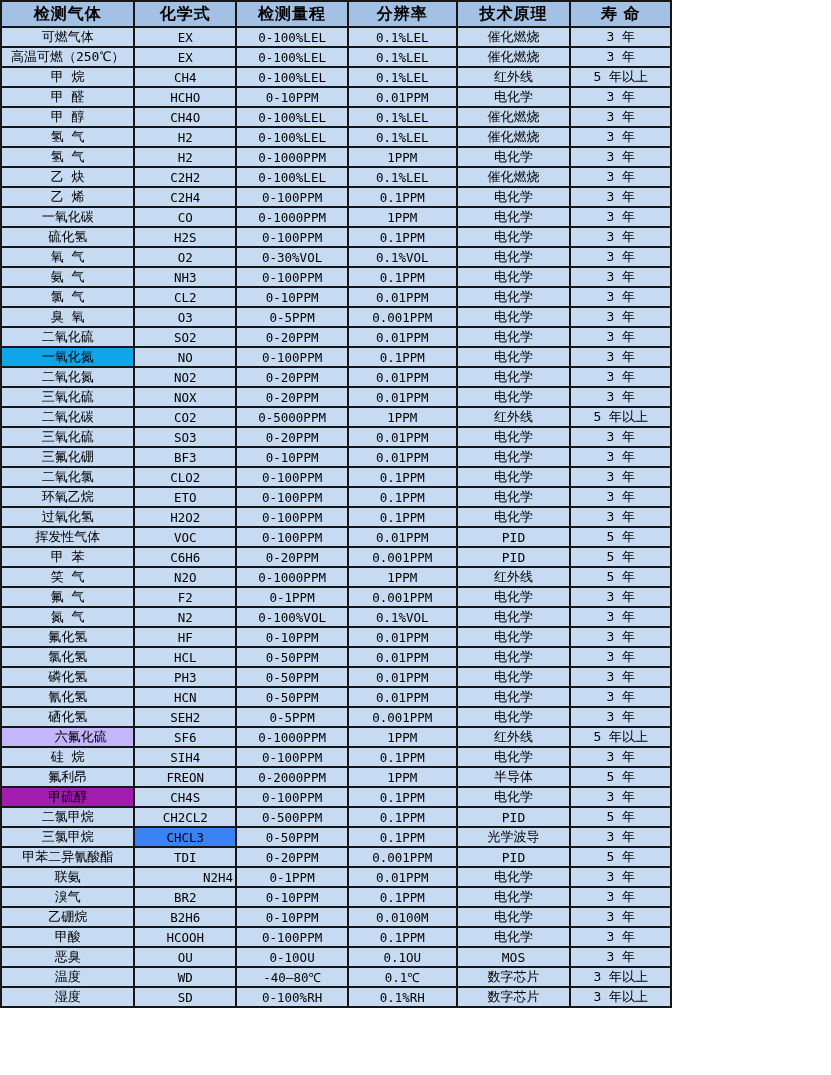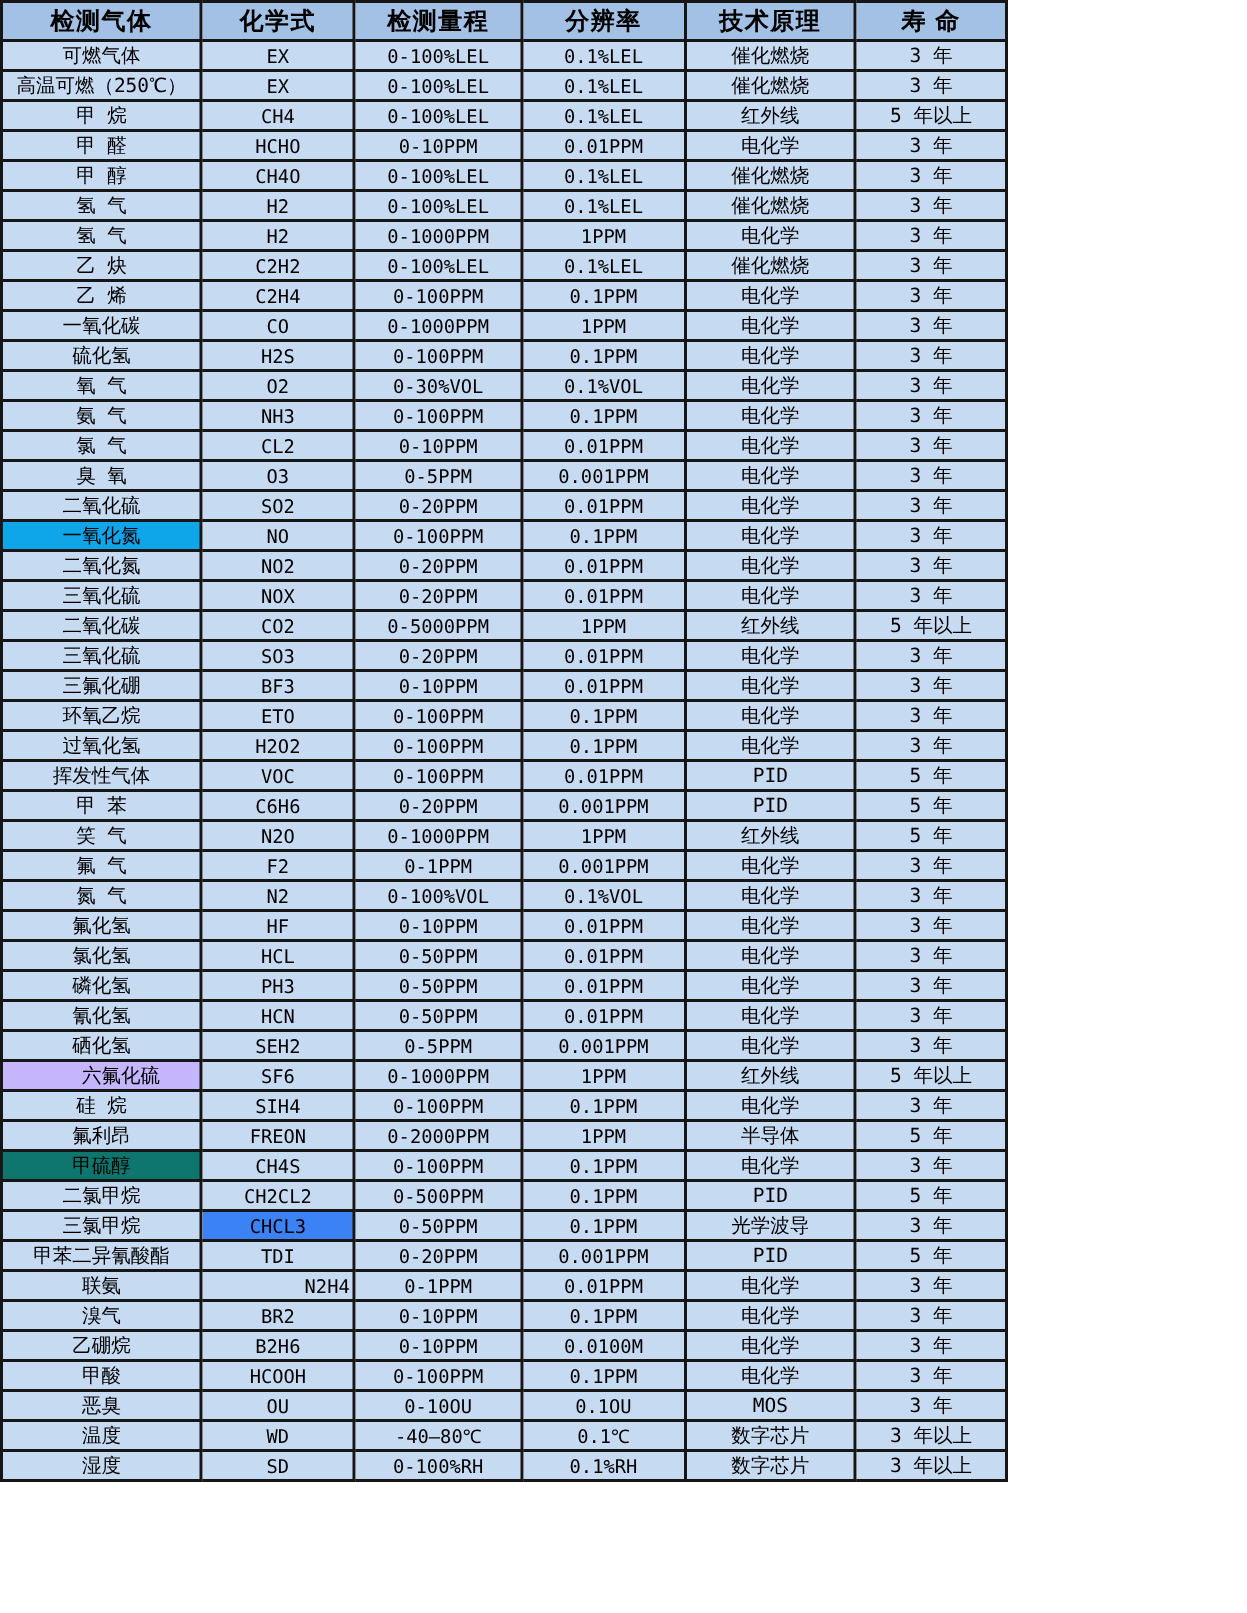--- a/index.html
+++ b/index.html
@@ -240,20 +240,28 @@
       </tr>
       <tr>
         <td class="c-gas-name" style="background: rgb(198, 218, 242);">三氟化硼</td>
         <td class="c-formula" style="background: rgb(198, 218, 242);">BF3</td>
         <td class="c-range" style="background: rgb(198, 218, 242);">0-10PPM</td>
         <td class="c-resolution" style="background: rgb(198, 218, 242);">0.01PPM</td>
         <td class="c-principle" style="background: rgb(198, 218, 242);">电化学</td>
         <td class="c-lifespan" style="background: rgb(198, 218, 242);">3 年</td>
       </tr>
       <tr>
+        <td class="c-gas-name" style="background: rgb(198, 218, 242);">二氧化氯</td>
+        <td class="c-formula" style="background: rgb(198, 218, 242);">CLO2</td>
+        <td class="c-range" style="background: rgb(198, 218, 242);">0-100PPM</td>
+        <td class="c-resolution" style="background: rgb(198, 218, 242);">0.1PPM</td>
+        <td class="c-principle" style="background: rgb(198, 218, 242);">电化学</td>
+        <td class="c-lifespan" style="background: rgb(198, 218, 242);">3 年</td>
+      </tr>
+      <tr>
         <td class="c-gas-name" style="background: rgb(198, 218, 242);">环氧乙烷</td>
         <td class="c-formula" style="background: rgb(198, 218, 242);">ETO</td>
         <td class="c-range" style="background: rgb(198, 218, 242);">0-100PPM</td>
         <td class="c-resolution" style="background: rgb(198, 218, 242);">0.1PPM</td>
         <td class="c-principle" style="background: rgb(198, 218, 242);">电化学</td>
         <td class="c-lifespan" style="background: rgb(198, 218, 242);">3 年</td>
       </tr>
       <tr>
         <td class="c-gas-name" style="background: rgb(198, 218, 242);">过氧化氢</td>
         <td class="c-formula" style="background: rgb(198, 218, 242);">H2O2</td>
@@ -360,21 +368,21 @@
       </tr>
       <tr>
         <td class="c-gas-name" style="background: rgb(198, 218, 242);">氟利昂</td>
         <td class="c-formula" style="background: rgb(198, 218, 242);">FREON</td>
         <td class="c-range" style="background: rgb(198, 218, 242);">0-2000PPM</td>
         <td class="c-resolution" style="background: rgb(198, 218, 242);">1PPM</td>
         <td class="c-principle" style="background: rgb(198, 218, 242);">半导体</td>
         <td class="c-lifespan" style="background: rgb(198, 218, 242);">5 年</td>
       </tr>
       <tr>
-        <td class="c-gas-name" style="background: #0f766e; text-align: center;">甲硫醇</td>
+        <td class="c-gas-name" style="background: #a21caf; text-align: center;">甲硫醇</td>
         <td class="c-formula" style="background: rgb(198, 218, 242);">CH4S</td>
         <td class="c-range" style="background: rgb(198, 218, 242);">0-100PPM</td>
         <td class="c-resolution" style="background: rgb(198, 218, 242);">0.1PPM</td>
         <td class="c-principle" style="background: rgb(198, 218, 242);">电化学</td>
         <td class="c-lifespan" style="background: rgb(198, 218, 242);">3 年</td>
       </tr>
       <tr>
         <td class="c-gas-name" style="background: rgb(198, 218, 242);">二氯甲烷</td>
         <td class="c-formula" style="background: rgb(198, 218, 242);">CH2CL2</td>
         <td class="c-range" style="background: rgb(198, 218, 242);">0-500PPM</td>

